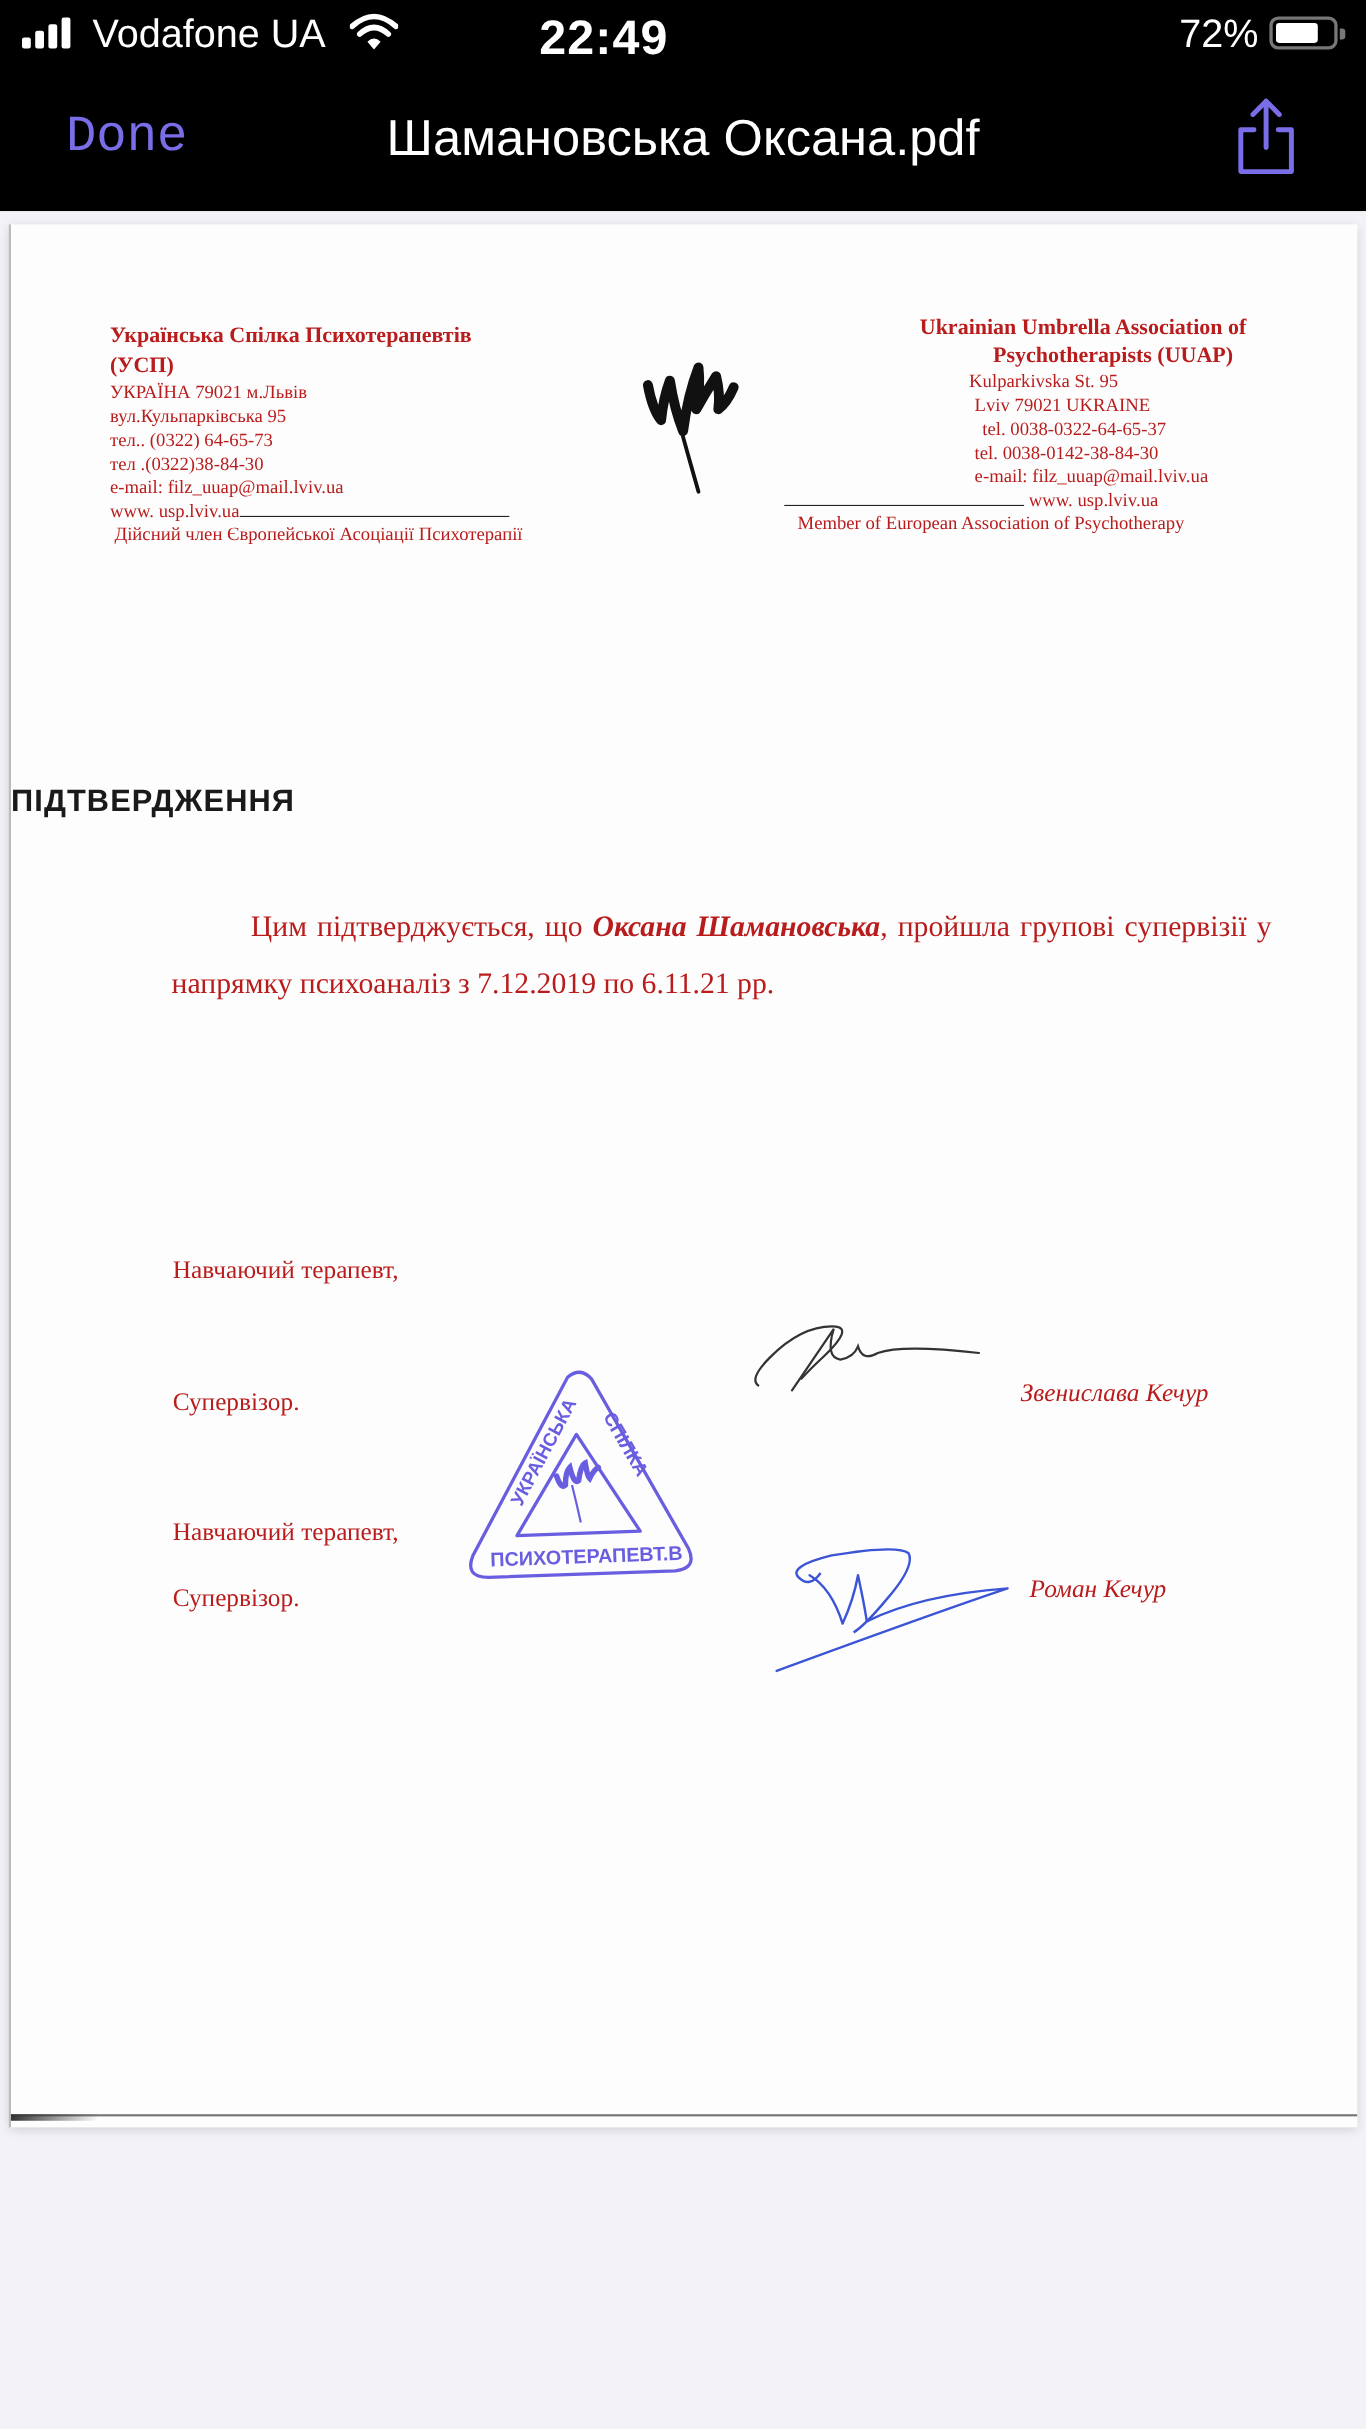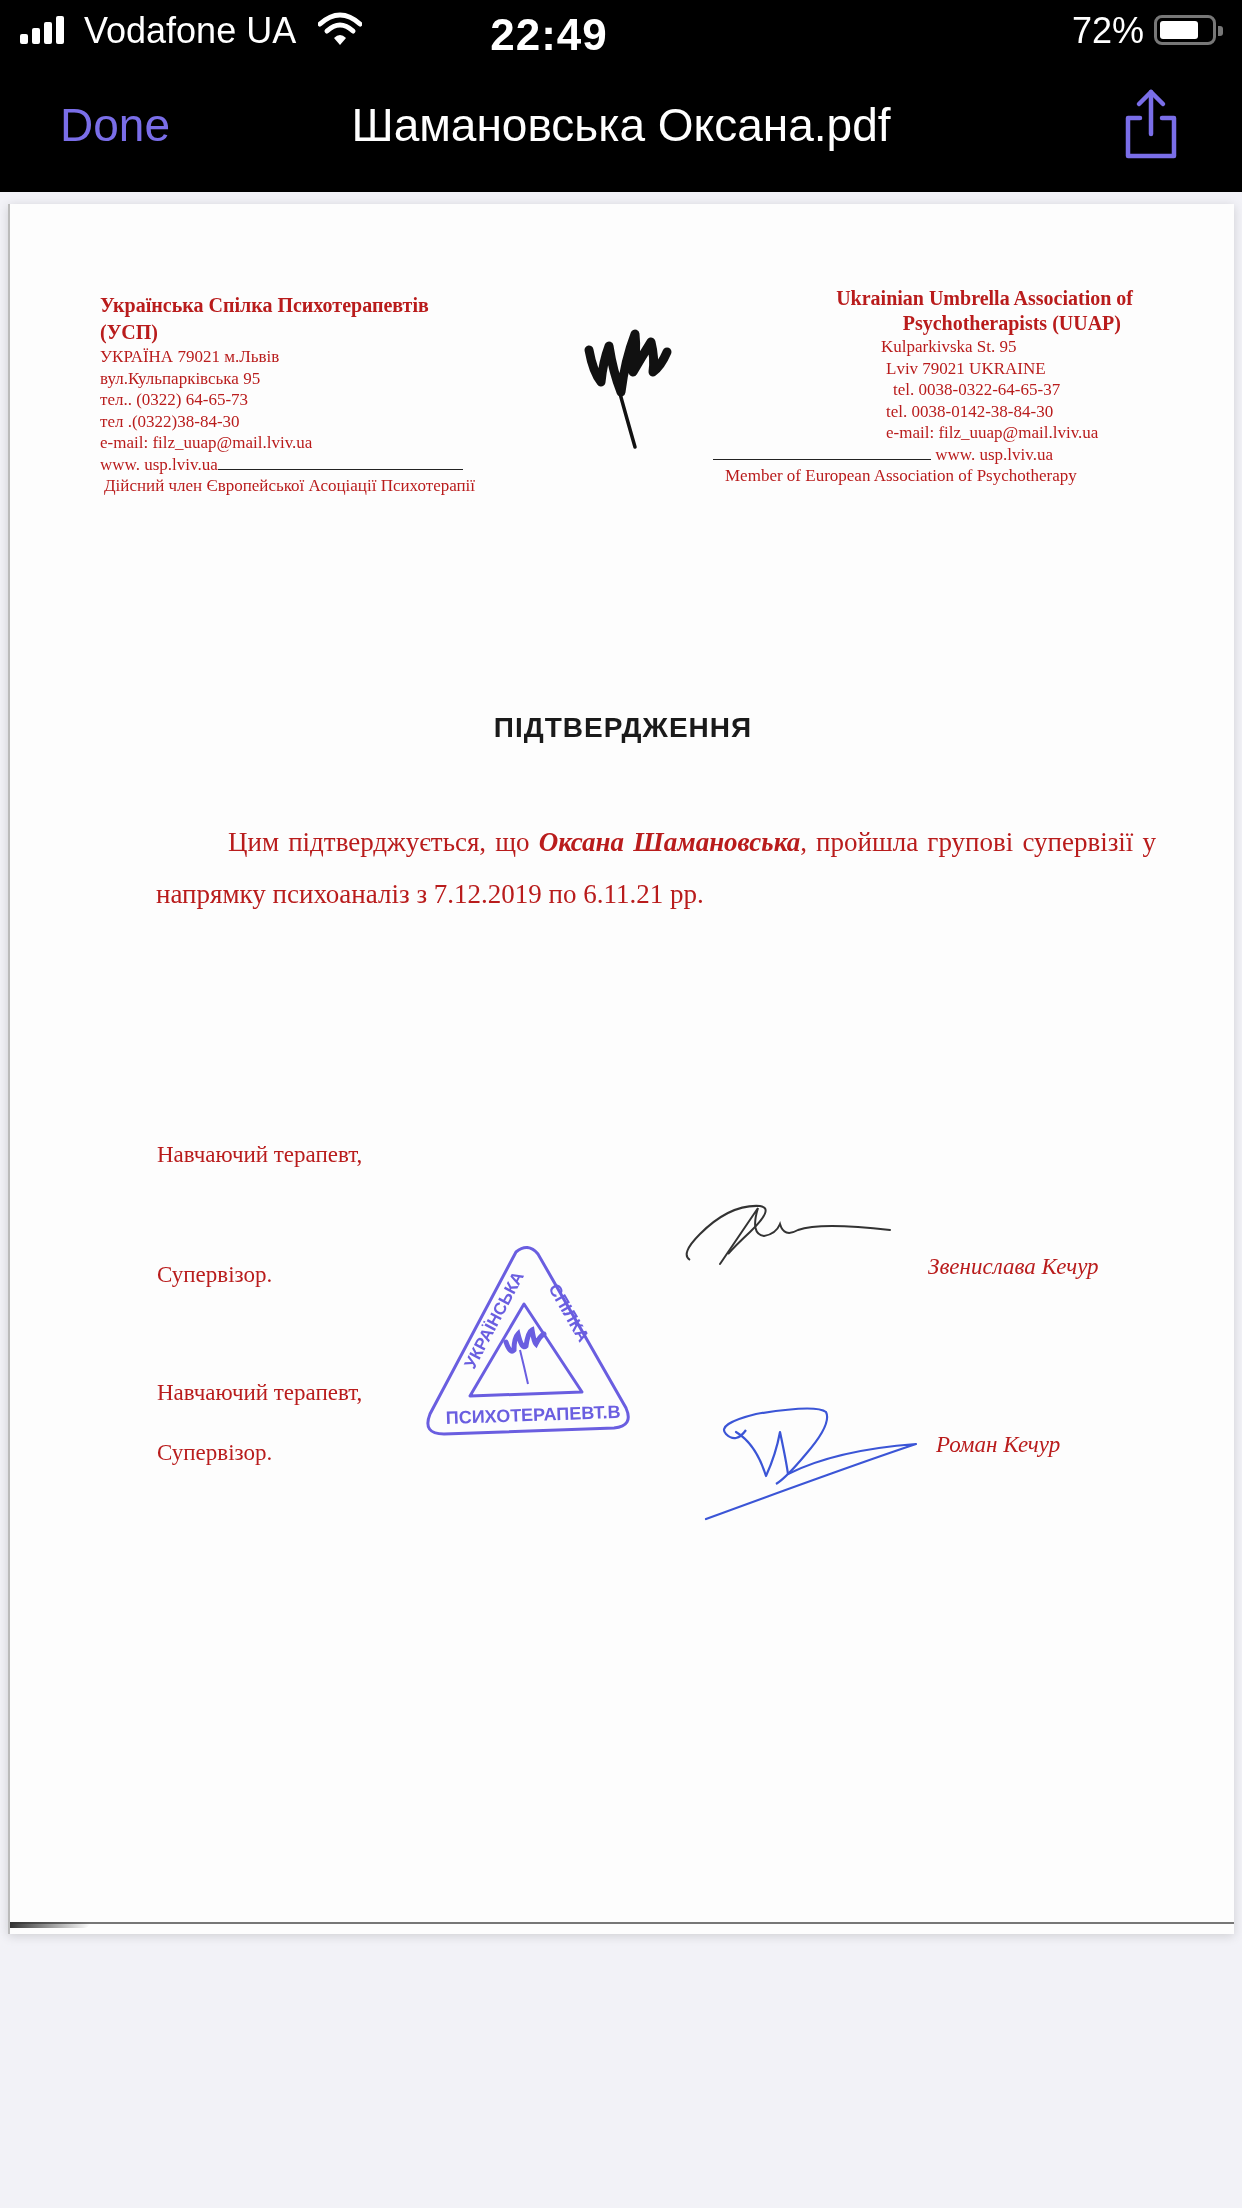--- a/index.html
+++ b/index.html
@@ -13,21 +13,21 @@
   .signal span { display: block; width: 8px; background: #fff; border-radius: 2px; }
   .carrier { position: absolute; left: 84px; top: 10px; font-size: 36px; color: #fff; }
   .wifi { position: absolute; left: 318px; top: 12px; width: 44px; height: 36px; }
   .clock { position: absolute; left: 0; width: 1098px; top: 10px; text-align: center; font-size: 44px; font-weight: bold; letter-spacing: 1px; }
   .battery-pct { position: absolute; right: 98px; top: 10px; font-size: 36px; }
   .battery { position: absolute; right: 26px; top: 15px; width: 62px; height: 30px; border: 3px solid #777; border-radius: 8px; }
   .battery .fill { position: absolute; left: 3px; top: 3px; width: 38px; height: 18px; background: #fff; border-radius: 3px; }
   .battery .nub { position: absolute; right: -10px; top: 8px; width: 5px; height: 10px; background: #777; border-radius: 0 3px 3px 0; }
 
   .nav { position: absolute; left: 0; top: 62px; width: 1242px; height: 130px; }
-  .done { position: absolute; left: 60px; top: 36px; font-size: 46px; color: #7a6ee8; background: none; border: none; font-family: Liberation Sans, sans-serif; cursor: pointer; }
+  .done { position: absolute; left: 60px; top: 36px; font-size: 46px; color: #7a6ee8; background: none; border: none; font-family: Liberation Mono, monospace; cursor: pointer; }
   .title { position: absolute; left: 0; width: 1242px; top: 36px; text-align: center; font-size: 46px; font-weight: normal; color: #fff; pointer-events: none; }
   .share { position: absolute; right: 60px; top: 24px; width: 62px; height: 76px; background: none; border: none; cursor: pointer; }
 
   
   .viewer { position: absolute; left: 0; top: 192px; width: 1242px; height: 2016px; background: #f2f2f7; }
   .page { position: absolute; left: 8px; top: 12px; width: 1226px; height: 1730px; background: #fdfdfd;
           box-shadow: 0 2px 10px rgba(0,0,0,0.15); border-left: 2px solid #bbb; overflow: hidden; }
   .page .bottom-line { position: absolute; left: 0; right: 0; bottom: 10px; height: 2px; background: #777; }
   .page .bottom-smudge { position: absolute; left: 0; bottom: 6px; width: 80px; height: 6px; background: linear-gradient(90deg,#333,transparent); border-radius: 0 0 40px 0; }
 
@@ -36,21 +36,21 @@
   .hdr-left { position: absolute; left: 90px; top: 88px; width: 420px; font-size: 17px; line-height: 21.5px; }
   .hdr-left .org { font-size: 20px; font-weight: bold; line-height: 27px; }
   .hdr-left .member { margin-left: 4px; }
   .hdr-right { position: absolute; left: 713px; top: 82px; width: 410px; font-size: 17px; line-height: 21.5px; }
   .hdr-right .org { font-size: 20px; font-weight: bold; line-height: 25px; text-align: right; padding-right: 0; }
   .hdr-right .lines { padding-left: 158px; }
   .underline { display: inline-block; border-bottom: 1px solid #222; vertical-align: baseline; }
 
   .logo { position: absolute; left: 565px; top: 108px; width: 110px; height: 140px; }
 
-  .doc-title { position: absolute; left: 0; width: 1226px; top: 508px; text-align: center; font-family: "Liberation Sans", sans-serif; font-weight: bold; font-size: 28px; letter-spacing: 1px; color: #1a1a1a; }
+  .doc-title { position: absolute; left: 0; width: 1226px; top: 508px; font-family: "Liberation Sans", sans-serif; font-weight: bold; font-size: 28px; letter-spacing: 1px; color: #1a1a1a; }
 
   .body-text { position: absolute; left: 146px; width: 1000px; font-size: 27px; line-height: 52px; }
   .p1 { top: 612px; text-align: justify; text-indent: 72px; }
   .p1 .name { font-weight: bold; font-style: italic; }
   .p2 { top: 730px; text-indent: 72px; }
 
   .sig-label { position: absolute; left: 147px; font-size: 23px; }
   .sig-name { position: absolute; font-size: 23px; font-style: italic; }
 
   .stamp { position: absolute; left: 408px; top: 1038px; width: 220px; height: 200px; }

